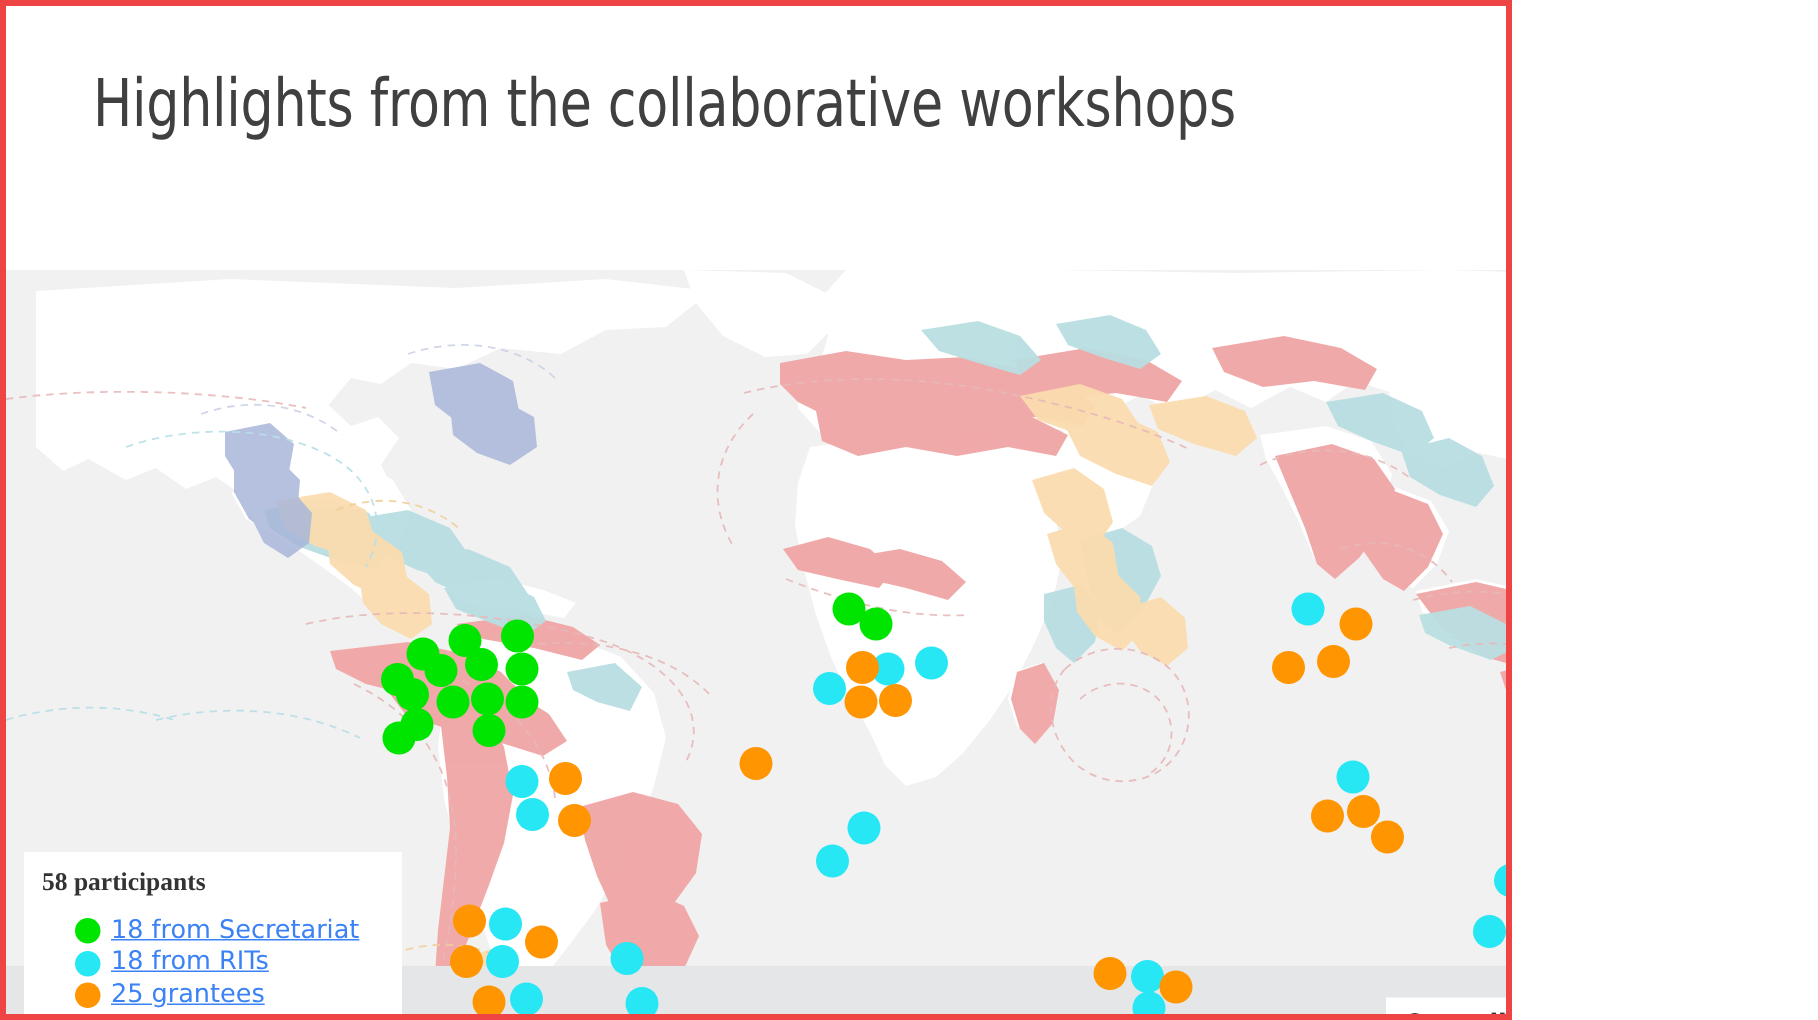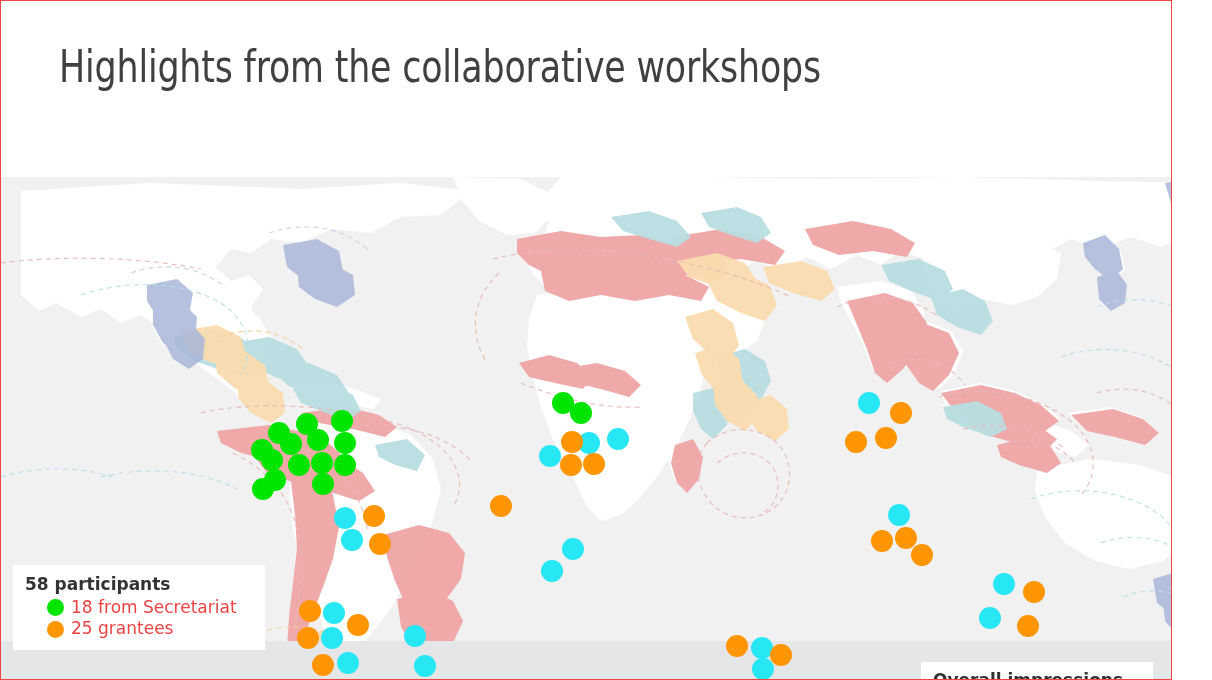--- a/index.html
+++ b/index.html
@@ -6,25 +6,25 @@
   html, body {
     margin: 0;
     padding: 0;
     background: #ffffff;
   }
   body {
     font-family: "DejaVu Sans", "Liberation Sans", sans-serif;
   }
   #slide {
     position: relative;
-    width: 1172px;
+    width: 1008px;
     height: 680px;
     overflow: hidden;
     background: #ffffff;
-    border: 1px solid #ef4444;
+    border: 4px solid #ef4444;
     box-sizing: border-box;
   }
 
   
   #header {
     position: absolute;
     left: 0; top: 0;
     width: 1212px;
     height: 176px;
     background: #ffffff;
@@ -90,38 +90,39 @@
     line-height: 1.28;
     white-space: nowrap;
   }
 
   #legend-box {
     left: 12px;
     top: 388px;
     width: 252px;
     padding: 9px 12px 10px 12px;
   }
-  #legend-box .cap { margin-bottom: 1px; }
+  #legend-box .cap { margin-bottom: 11px; font-family: Liberation Serif, serif; }
   .legend-row {
     display: flex;
     align-items: center;
     gap: 7px;
     padding-left: 22px;
     line-height: 1.27;
   }
   .legend-swatch {
     width: 17px;
     height: 17px;
     border-radius: 50%;
     flex: 0 0 auto;
   }
   .legend-label {
     font-size: 17px;
-    color: #ef4444;
+    color: #3b82f6;
     white-space: nowrap;
+    text-decoration: underline;
   }
   #impressions-box {
     left: 920px;
     top: 485px;
     width: 232px;
     padding: 8px 10px 9px 12px;
   }
 </style>
 </head>
 <body>
@@ -384,20 +385,24 @@
       </div>
 
     <div id="legend-box" class="callout">
       <div class="cap">58 participants</div>
       <div id="legend-rows">
           <div class="legend-row">
             <span class="legend-swatch" style="background: rgb(0, 229, 0);"></span>
             <span class="legend-label">18 from Secretariat</span>
           </div>
           <div class="legend-row">
+            <span class="legend-swatch" style="background: rgb(40, 231, 245);"></span>
+            <span class="legend-label">18 from RITs</span>
+          </div>
+          <div class="legend-row">
             <span class="legend-swatch" style="background: rgb(255, 149, 0);"></span>
             <span class="legend-label">25 grantees</span>
           </div>
         </div>
     </div>
 
     <div id="impressions-box" class="callout">
       <div class="cap">Overall impressions</div>
 
     </div>

